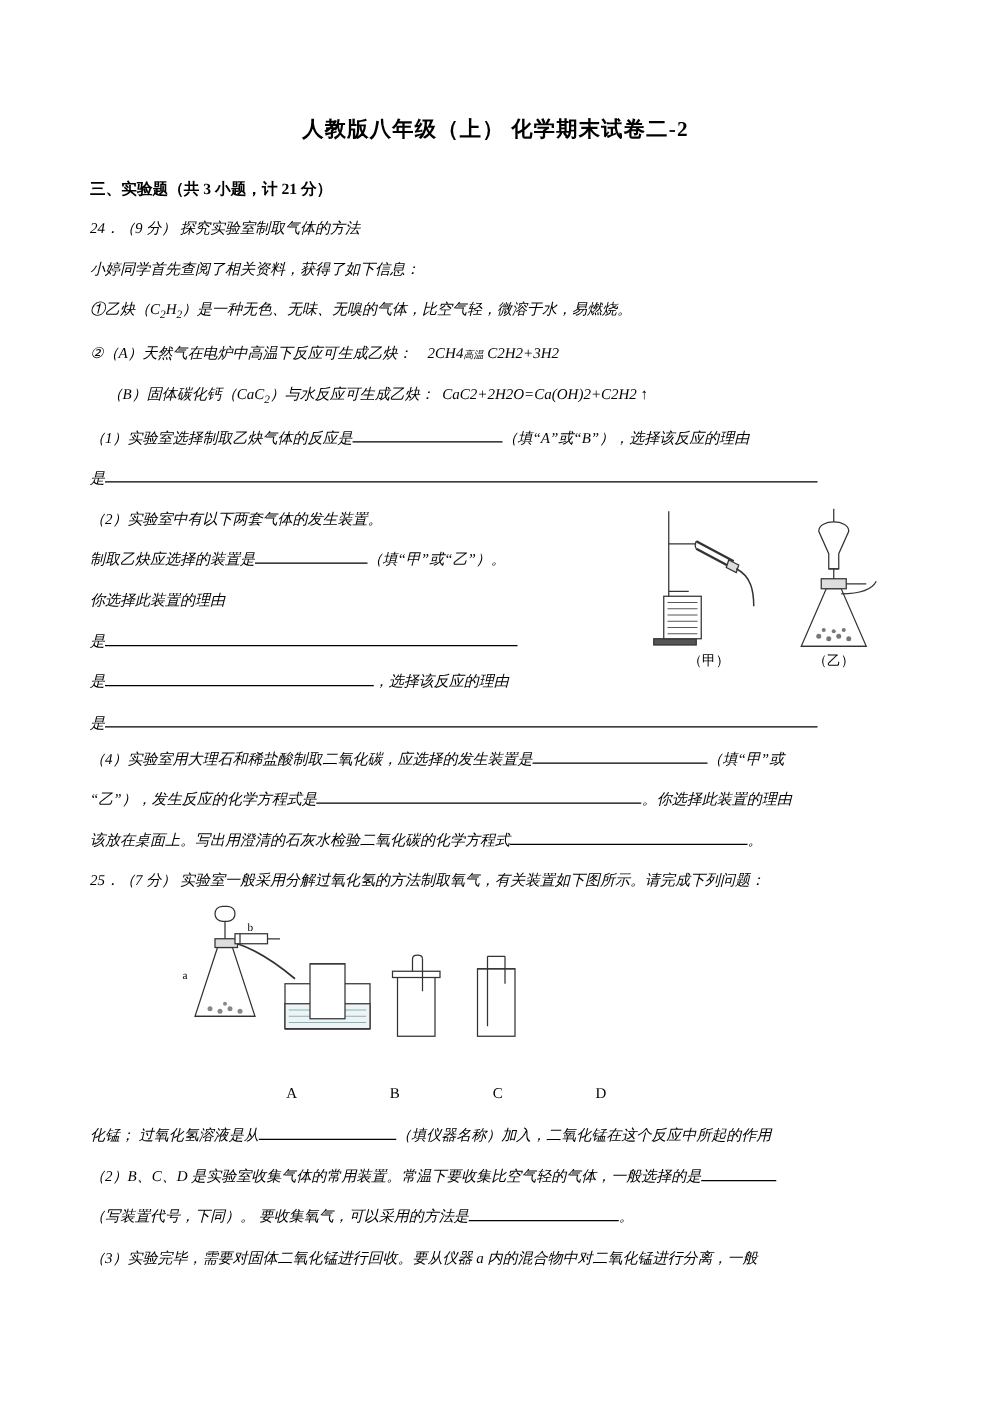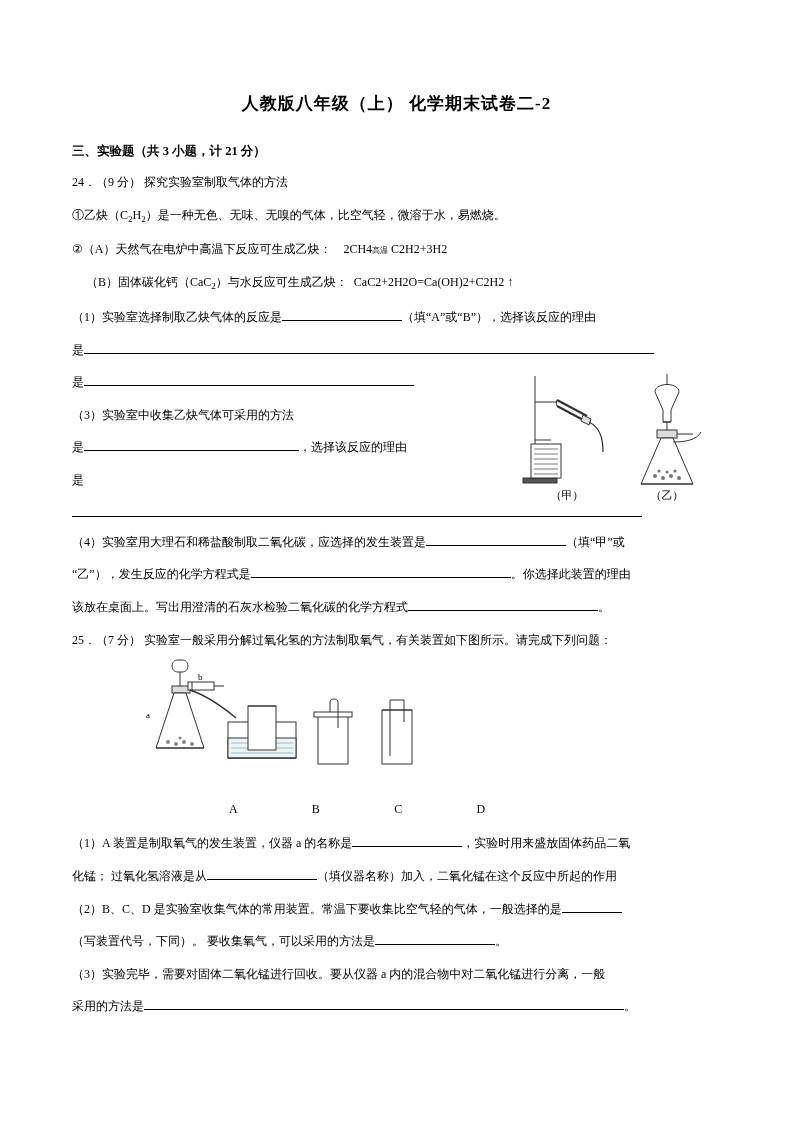--- a/index.html
+++ b/index.html
@@ -36,20 +36,21 @@
     font-weight: bold;
     font-size: 12.5px;
     margin-top: 28px;
     margin-bottom: 6px;
   }
   p.q {
     font-size: 12px;
     line-height: 1.72;
     margin: 12px 0 2px 0;
     text-align: justify;
+    font-style: italic;
   }
   .blank {
     display: inline-block;
     border-bottom: 1px solid #000;
     vertical-align: baseline;
     height: 1.05em;
   }
   .b60 { width: 60px; }
   .b90 { width: 90px; }
   .b110 { width: 110px; }
@@ -108,20 +109,21 @@
 </head>
 <body>
 
 <div class="page">
 
   <div class="doc-title">人教版八年级（上） 化学期末试卷二-2</div>
 
   <div class="section-head">三、实验题（共 3 小题，计 21 分）</div>
 
   <p class="q">24．（9 分） 探究实验室制取气体的方法</p>
+  <p class="q">小婷同学首先查阅了相关资料，获得了如下信息：</p>
 
   <p class="q">
     <span>①乙炔（C</span><span class="sub">2</span><span>H</span><span class="sub">2</span><span>）是一种无色、无味、无嗅的气体，比空气轻，微溶于水，易燃烧。</span>
   </p>
 
   <p class="q">
     <span>②（A）天然气在电炉中高温下反应可生成乙炔：</span>&nbsp;&nbsp;&nbsp;
     <span>
       <span>2CH4</span><span class="smallnote">高温</span>&nbsp;<span>C2H2+3H2</span>
     </span>
@@ -190,26 +192,32 @@
         <path d="M160 68 L176 68" stroke="#333"></path>
       </g>
     </svg>
     <div class="caps">
       <span>（甲）</span>
       <span>（乙）</span>
     </div>
   </div>
 
   <p class="q" style="width:370px;">
+    <span>（2）实验室中有以下两套气体的发生装置。</span>
+  </p>
+  <p class="q" style="width:370px;">
+    <span>制取乙炔应选择的装置是</span><span class="blank b90"></span><span>（填“甲”或“乙”）。</span>
+  </p>
+  <p class="q" style="width:370px;">
+    <span>你选择此装置的理由</span>
+  </p>
+  <p class="q" style="width:370px;">
     <span>是</span><span class="blank b330"></span>
   </p>
 
-  <p class="q" style="width:370px;">
-    <span>（3）实验室中收集乙炔气体可采用的方法</span>
-  </p>
   <p class="q" style="width:450px;">
     <span>是</span><span class="blank b215"></span><span>，选择该反应的理由</span>
   </p>
   <p class="q">
     <span>是</span><span class="blank b570"></span>
   </p>
 
   <div class="clear"></div>
 
   <p class="q" style="margin-top:6px;">
@@ -279,33 +287,27 @@
       <div class="caps">
         <span>A</span>
         <span>B</span>
         <span>C</span>
         <span>D</span>
       </div>
     </div>
   </div>
 
   <p class="q">
-    <span>（1）A 装置是制取氧气的发生装置，仪器 a 的名称是</span><span class="blank b110"></span><span>，实验时用来盛放固体药品二氧</span>
-  </p>
-  <p class="q">
     <span>化锰； 过氧化氢溶液是从</span><span class="blank b110"></span><span>（填仪器名称）加入，二氧化锰在这个反应中所起的作用</span>
   </p>
 
   <p class="q">
     <span>（2）B、C、D 是实验室收集气体的常用装置。常温下要收集比空气轻的气体，一般选择的是</span><span class="blank b60"></span>
   </p>
   <p class="q">
     <span>（写装置代号，下同）。 要收集氧气，可以采用的方法是</span><span class="blank b120"></span><span>。</span>
   </p>
 
   <p class="q">
     <span>（3）实验完毕，需要对固体二氧化锰进行回收。要从仪器 a 内的混合物中对二氧化锰进行分离，一般</span>
   </p>
-  <p class="q">
-    <span>采用的方法是</span><span class="blank b480"></span><span>。</span>
-  </p>
 
 </div>
 
 </body></html>

